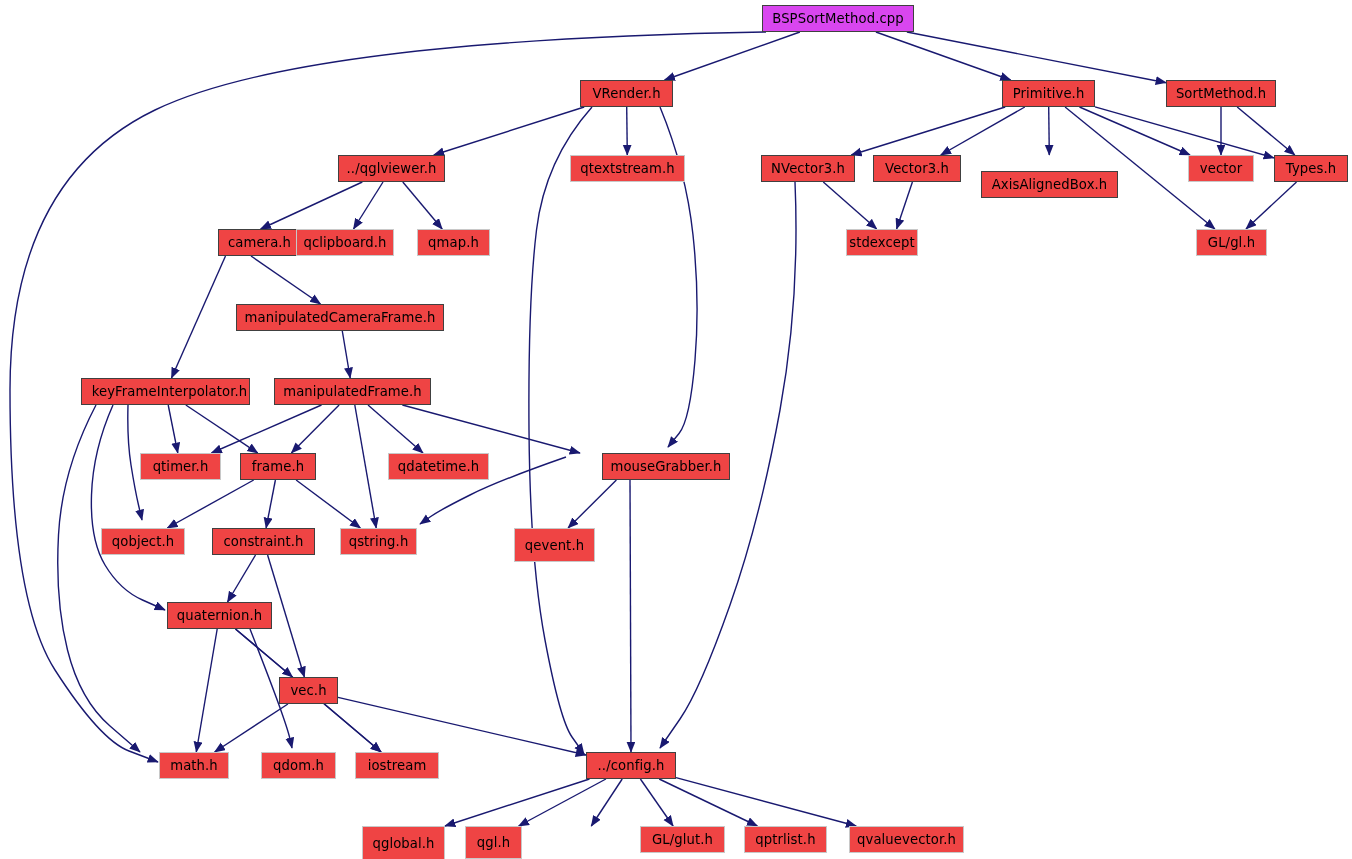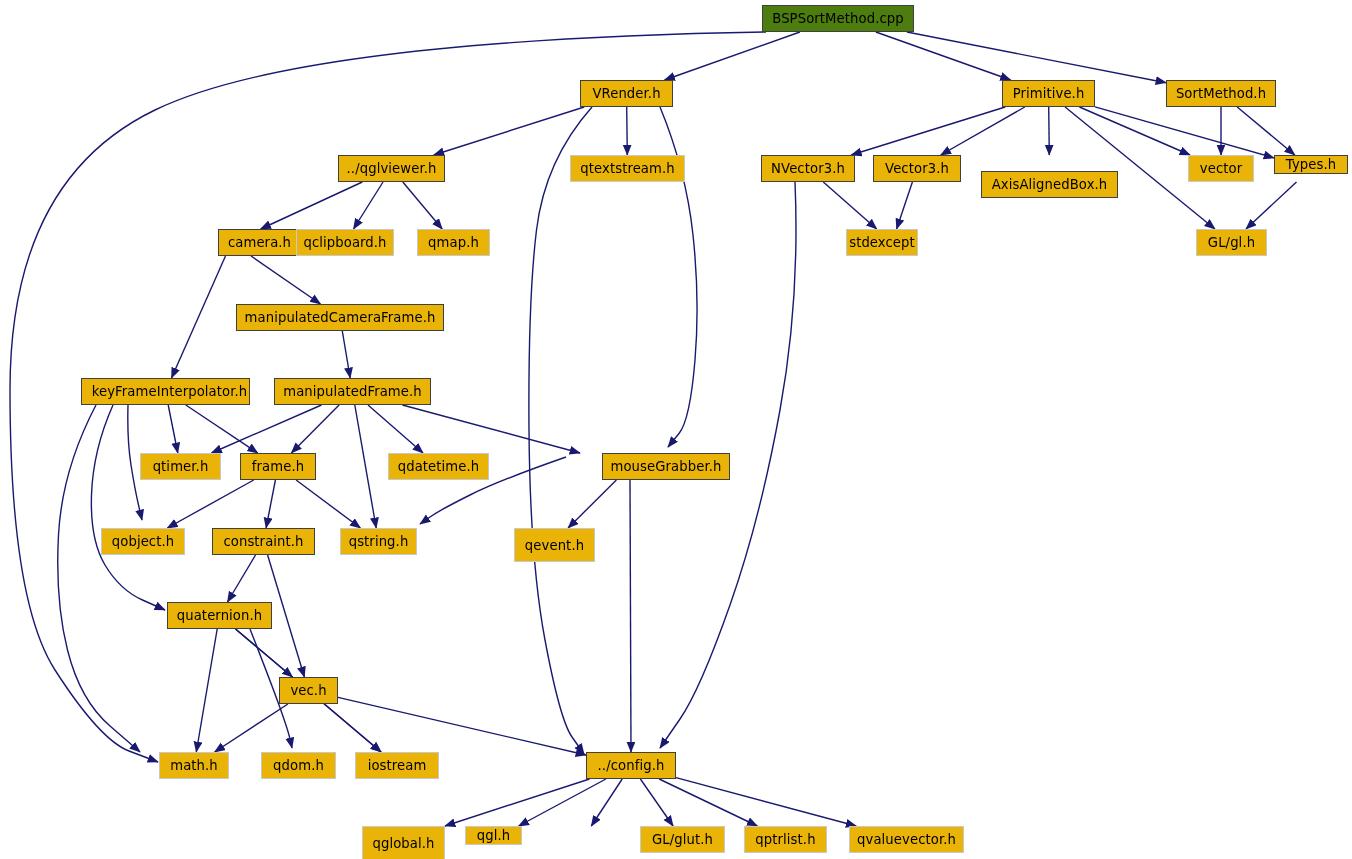--- a/index.html
+++ b/index.html
@@ -1,24 +1,24 @@
 <!DOCTYPE html>
 <html><head>
 <meta charset="utf-8">
 <style>
   html,body{margin:0;padding:0;background:#ffffff;}
   #canvas{position:relative;width:1352px;height:859px;background:#ffffff;
           font-family:"DejaVu Sans","Liberation Sans",sans-serif;overflow:hidden;}
   svg#edges{position:absolute;left:0;top:0;width:1352px;height:859px;}
   .node{position:absolute;box-sizing:border-box;display:flex;align-items:center;
-        justify-content:center;background:#eab308;white-space:nowrap;
+        justify-content:center;background:#ef4444;white-space:nowrap;
         font-size:13.2px;color:#000000;letter-spacing:0.1px;}
   .node.local{border:1.6px solid #404040;}
   .node.sys{border:1.2px solid #c8c8c8;}
-  .node.root{border:1.6px solid #404040;background:#4d7c0f;}
+  .node.root{border:1.6px solid #404040;background:#d946ef;}
 </style>
 </head>
 <body>
 
 <div id="canvas">
   <svg id="edges" viewBox="0 0 1352 859" xmlns="http://www.w3.org/2000/svg">
     <defs>
       <marker id="ah" markerWidth="9" markerHeight="9" refX="7.4" refY="3.2" orient="auto" markerUnits="strokeWidth">
         <path d="M0,0 L8,3.2 L0,6.4 z" fill="#191970"></path>
       </marker>
@@ -87,21 +87,21 @@
       <div class="node root" style="left: 762px; top: 5px; width: 152px; height: 27px;">BSPSortMethod.cpp</div>
       <div class="node local" style="left: 580px; top: 80px; width: 93px; height: 27px;">VRender.h</div>
       <div class="node local" style="left: 1002px; top: 80px; width: 93px; height: 27px;">Primitive.h</div>
       <div class="node local" style="left: 1166px; top: 80px; width: 110px; height: 27px;">SortMethod.h</div>
       <div class="node local" style="left: 338px; top: 155px; width: 107px; height: 27px;">../qglviewer.h</div>
       <div class="node sys" style="left: 570px; top: 155px; width: 115px; height: 27px;">qtextstream.h</div>
       <div class="node local" style="left: 761px; top: 155px; width: 94px; height: 27px;">NVector3.h</div>
       <div class="node local" style="left: 873px; top: 155px; width: 88px; height: 27px;">Vector3.h</div>
       <div class="node local" style="left: 981px; top: 155px; width: 137px; height: 27px; margin-top: 16px;">AxisAlignedBox.h</div>
       <div class="node sys" style="left: 1188px; top: 155px; width: 66px; height: 27px;">vector</div>
-      <div class="node local" style="left: 1274px; top: 155px; width: 74px; height: 19px;">Types.h</div>
+      <div class="node local" style="left: 1274px; top: 155px; width: 74px; height: 27px;">Types.h</div>
       <div class="node local" style="left: 190px; top: 229px; width: 83px; height: 27px; margin-left: 28px;">camera.h</div>
       <div class="node sys" style="left: 296px; top: 229px; width: 98px; height: 27px;">qclipboard.h</div>
       <div class="node sys" style="left: 417px; top: 229px; width: 73px; height: 27px;">qmap.h</div>
       <div class="node sys" style="left: 846px; top: 229px; width: 72px; height: 27px;">stdexcept</div>
       <div class="node sys" style="left: 1196px; top: 229px; width: 71px; height: 27px;">GL/gl.h</div>
       <div class="node local" style="left: 236px; top: 304px; width: 208px; height: 27px;">manipulatedCameraFrame.h</div>
       <div class="node local" style="left: 81px; top: 378px; width: 169px; height: 27px; padding-left: 8px;">keyFrameInterpolator.h</div>
       <div class="node local" style="left: 274px; top: 378px; width: 157px; height: 27px;">manipulatedFrame.h</div>
       <div class="node sys" style="left: 140px; top: 453px; width: 81px; height: 27px;">qtimer.h</div>
       <div class="node local" style="left: 240px; top: 453px; width: 76px; height: 27px;">frame.h</div>
@@ -111,19 +111,19 @@
       <div class="node local" style="left: 212px; top: 528px; width: 103px; height: 27px;">constraint.h</div>
       <div class="node sys" style="left: 340px; top: 528px; width: 77px; height: 27px;">qstring.h</div>
       <div class="node sys" style="left: 514px; top: 528px; width: 81px; height: 34px;">qevent.h</div>
       <div class="node local" style="left: 167px; top: 602px; width: 105px; height: 27px;">quaternion.h</div>
       <div class="node local" style="left: 279px; top: 677px; width: 59px; height: 27px;">vec.h</div>
       <div class="node sys" style="left: 159px; top: 752px; width: 70px; height: 27px;">math.h</div>
       <div class="node sys" style="left: 261px; top: 752px; width: 75px; height: 27px;">qdom.h</div>
       <div class="node sys" style="left: 355px; top: 752px; width: 84px; height: 27px;">iostream</div>
       <div class="node local" style="left: 586px; top: 752px; width: 90px; height: 27px;">../config.h</div>
       <div class="node sys" style="left: 362px; top: 826px; width: 83px; height: 35px;">qglobal.h</div>
-      <div class="node sys" style="left: 465px; top: 826px; width: 57px; height: 19px;">qgl.h</div>
+      <div class="node sys" style="left: 465px; top: 826px; width: 57px; height: 33px;">qgl.h</div>
       <div class="node sys" style="left: 542px; top: 856px; width: 81px; height: 24px; margin-top: 20px;">GL/glu.h</div>
       <div class="node sys" style="left: 640px; top: 826px; width: 85px; height: 27px;">GL/glut.h</div>
       <div class="node sys" style="left: 744px; top: 826px; width: 83px; height: 27px;">qptrlist.h</div>
       <div class="node sys" style="left: 849px; top: 826px; width: 115px; height: 27px;">qvaluevector.h</div>
     </div>
 </div>
 
 </body></html>

